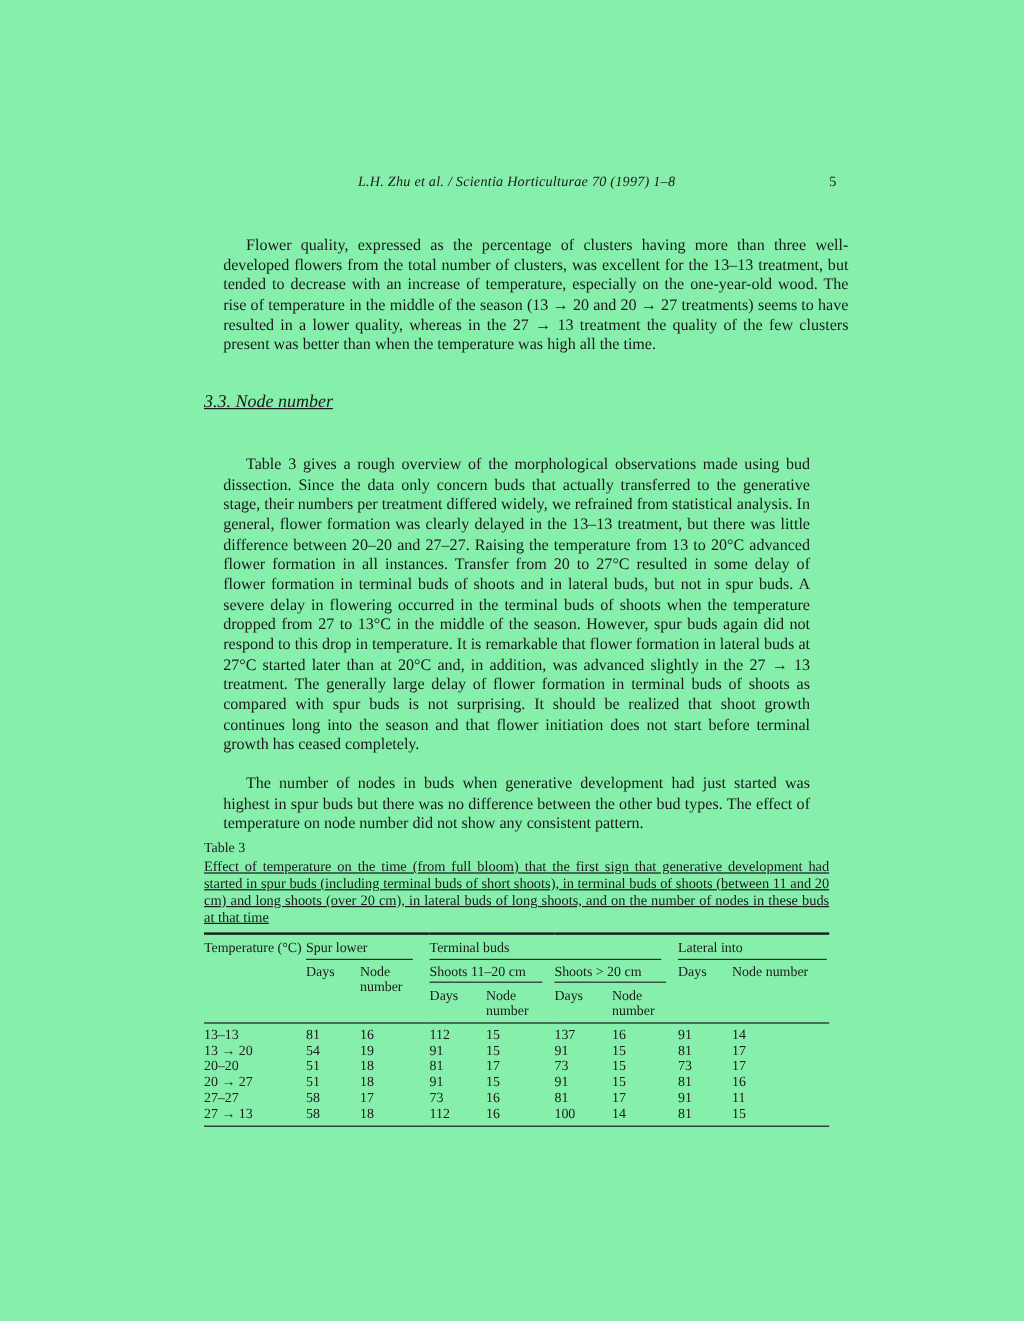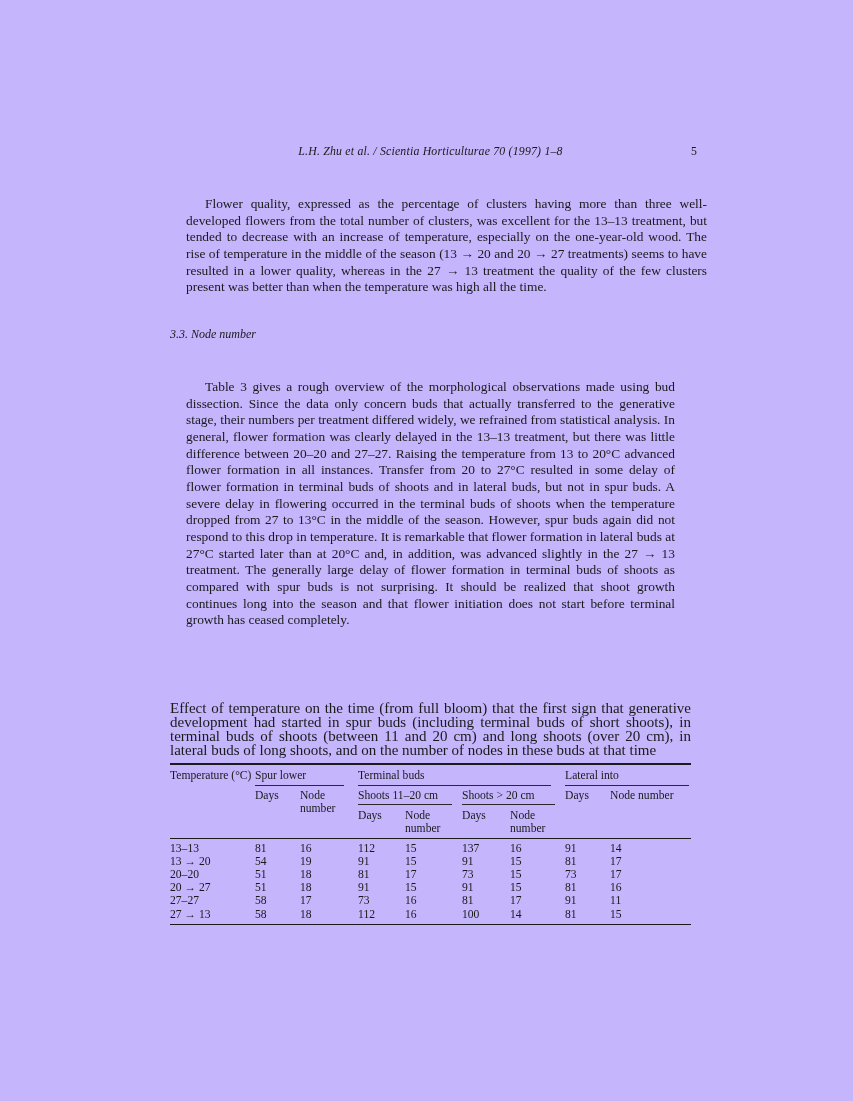--- a/index.html
+++ b/index.html
@@ -1,20 +1,20 @@
 <!DOCTYPE html>
 <html><head>
 <meta charset="utf-8">
 <style>
   html, body { margin: 0; padding: 0; background: #e8e8e8; }
   .page {
     position: relative;
     width: 853px;
     height: 1101px;
-    background: #c4b5fd;
+    background: #86efac;
     font-family: "Liberation Serif", "DejaVu Serif", serif;
     color: #1a1a1a;
     overflow: hidden;
   }
 
   
   .running-head {
     position: absolute;
     top: 144px;
     left: 170px;
@@ -41,35 +41,37 @@
     line-height: 16.65px;
     text-align: justify;
     text-indent: 19px;
   }
   .p1 { position: absolute; top: 180px; left: 170px; width: 521px; }
   .section-heading {
     position: absolute;
     top: 327px;
     left: 170px;
     margin: 0;
-    font-size: 12px;
+    font-size: 15px;
     font-weight: normal;
     font-style: italic;
+    text-decoration: underline;
   }
   .text-block { position: absolute; top: 363px; left: 170px; width: 521px; }
 
   
   .table-area { position: absolute; top: 700px; left: 170px; width: 521px; }
   .table-label { font-size: 11.6px; line-height: 14px; }
   .table-caption {
-    font-size: 15px;
+    font-size: 12px;
     line-height: 13.9px;
     text-align: justify;
     margin-top: 2px;
     margin-bottom: 5px;
+    text-decoration: underline;
   }
 
   table.t3 {
     width: 521px;
     border-collapse: collapse;
     table-layout: fixed;
     font-size: 11.6px;
     border-top: 2px solid #1b1b1b;
   }
   table.t3 th, table.t3 td {
@@ -110,23 +112,25 @@
     <span class="journal">L.H. Zhu et al. / Scientia Horticulturae 70 (1997) 1–8</span>
     <span class="pagenum">5</span>
   </div>
 
   <p class="body-text p1">Flower quality, expressed as the percentage of clusters having more than three well-developed flowers from the total number of clusters, was excellent for the 13–13 treatment, but tended to decrease with an increase of temperature, especially on the one-year-old wood. The rise of temperature in the middle of the season (13 → 20 and 20 → 27 treatments) seems to have resulted in a lower quality, whereas in the 27 → 13 treatment the quality of the few clusters present was better than when the temperature was high all the time.</p>
 
   <h3 class="section-heading">3.3. Node number</h3>
 
   <div class="text-block">
     <p class="body-text">Table 3 gives a rough overview of the morphological observations made using bud dissection. Since the data only concern buds that actually transferred to the generative stage, their numbers per treatment differed widely, we refrained from statistical analysis. In general, flower formation was clearly delayed in the 13–13 treatment, but there was little difference between 20–20 and 27–27. Raising the temperature from 13 to 20°C advanced flower formation in all instances. Transfer from 20 to 27°C resulted in some delay of flower formation in terminal buds of shoots and in lateral buds, but not in spur buds. A severe delay in flowering occurred in the terminal buds of shoots when the temperature dropped from 27 to 13°C in the middle of the season. However, spur buds again did not respond to this drop in temperature. It is remarkable that flower formation in lateral buds at 27°C started later than at 20°C and, in addition, was advanced slightly in the 27 → 13 treatment. The generally large delay of flower formation in terminal buds of shoots as compared with spur buds is not surprising. It should be realized that shoot growth continues long into the season and that flower initiation does not start before terminal growth has ceased completely.</p>
+    <p class="body-text">The number of nodes in buds when generative development had just started was highest in spur buds but there was no difference between the other bud types. The effect of temperature on node number did not show any consistent pattern.</p>
   </div>
 
   <div class="table-area">
+    <div class="table-label">Table 3</div>
     <div class="table-caption">Effect of temperature on the time (from full bloom) that the first sign that generative development had started in spur buds (including terminal buds of short shoots), in terminal buds of shoots (between 11 and 20 cm) and long shoots (over 20 cm), in lateral buds of long shoots, and on the number of nodes in these buds at that time</div>
 
     <table class="t3">
       <colgroup>
         <col style="width:85px">
           <col style="width:45px">
           <col style="width:58px">
         <col style="width:47px">
           <col style="width:57px">
           <col style="width:48px">

